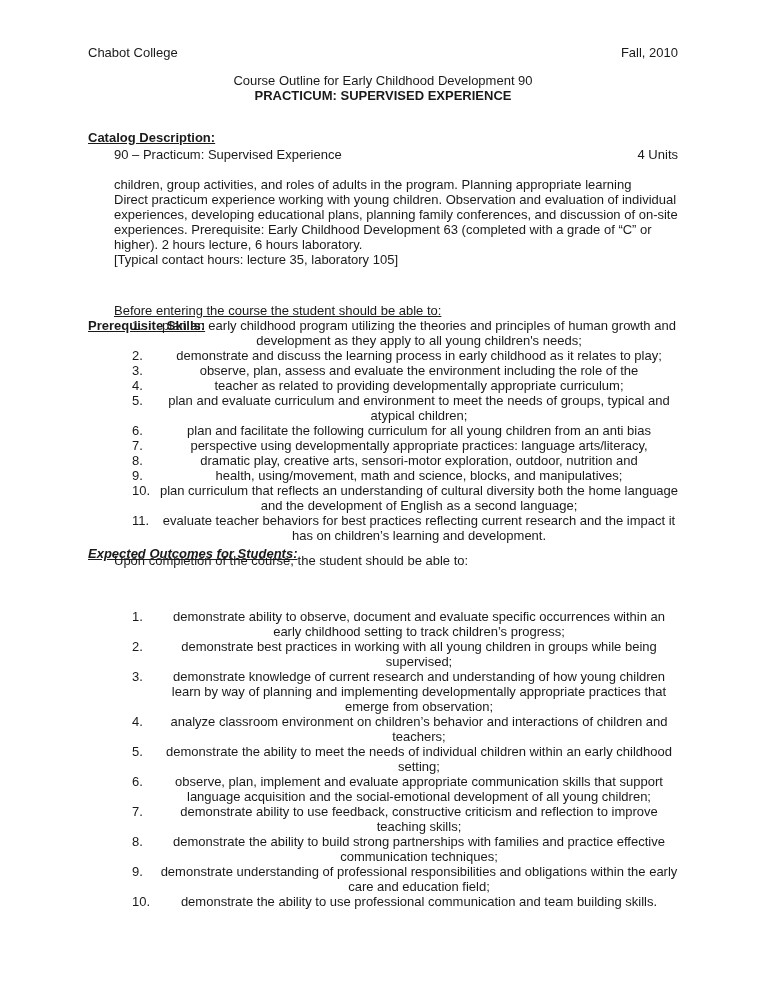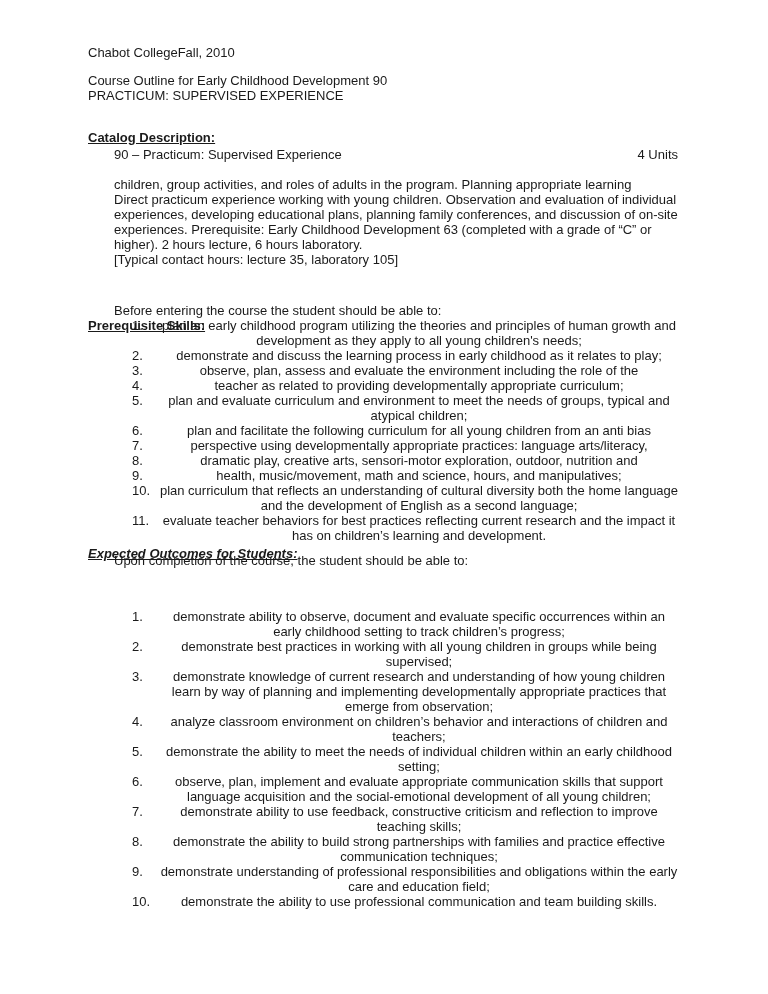--- a/index.html
+++ b/index.html
@@ -2,23 +2,23 @@
 <html><head>
 <meta charset="utf-8">
 <style>
   html, body { margin: 0; padding: 0; background: #ffffff; }
   body {
     width: 768px; height: 994px; position: relative; overflow: hidden;
     font-family: "Liberation Sans", sans-serif; font-size: 13px; color: #1a1a1a;
     line-height: 15px;
   }
   .page { position: absolute; left: 88px; top: 0; width: 590px; }
-  .header-row { position: absolute; top: 45px; left: 0; width: 590px; display: flex; }
-  .title-block { position: absolute; top: 73px; left: 0; width: 590px; }
-  .title-block .bold { font-weight: normal; }
+  .header-row { position: absolute; top: 45px; left: 0; width: 590px; display: flex; justify-content: space-between; }
+  .title-block { position: absolute; top: 73px; left: 0; width: 590px; text-align: center; }
+  .title-block .bold { font-weight: bold; }
   .section-heading { position: absolute; left: 0; font-weight: bold; text-decoration: underline; }
   .course-row { position: absolute; top: 147px; left: 26px; width: 564px; display: flex; justify-content: space-between; align-items: flex-end; }
   .para { position: absolute; left: 26px; width: 570px; }
   .intro { position: absolute; left: 26px; }
   ol.list { position: absolute; margin: 0; padding: 0; list-style: none; left: 26px; width: 566px; }
   ol.list li { display: flex; }
   ol.list li .num { width: 44px; flex: none; text-align: right; padding-right: 0; box-sizing: border-box; }
   ol.list li .num span { display: inline-block; width: 26px; text-align: left; }
   ol.list li .txt { flex: 1; text-align: center; }
 </style>
@@ -48,21 +48,21 @@
     <div>children, group activities, and roles of adults in the program.  Planning appropriate learning</div>
     <div>Direct practicum experience working with young children.  Observation and evaluation of individual</div>
     <div>experiences, developing educational plans, planning family conferences, and discussion of on-site</div>
     <div>experiences.  Prerequisite: Early Childhood Development 63 (completed with a grade of “C” or</div>
     <div>higher). 2 hours lecture, 6 hours laboratory.</div>
     <div>[Typical contact hours: lecture 35, laboratory 105]</div>
   </div>
 
   <div class="section-heading" style="top:276px;margin-top:42px;">Prerequisite Skills:</div>
 
-  <div class="intro" style="top:303px;">Before entering the course the student should be able to:</div>
+  <div class="intro" style="top:303px;text-decoration:underline;">Before entering the course the student should be able to:</div>
 
   <ol class="list" id="prereq-list" style="top:318px;">
       <li>
         <div class="num"><span>1.</span></div>
         <div class="txt">plan an early childhood program utilizing the theories and principles of human growth and development as they apply to all young children's needs;</div>
       </li>
       <li>
         <div class="num"><span>2.</span></div>
         <div class="txt">demonstrate and discuss the learning process in early childhood as it relates to play;</div>
       </li>
@@ -85,21 +85,21 @@
       <li>
         <div class="num"><span>7.</span></div>
         <div class="txt">perspective using developmentally appropriate practices: language arts/literacy,</div>
       </li>
       <li>
         <div class="num"><span>8.</span></div>
         <div class="txt">dramatic play, creative arts, sensori-motor exploration, outdoor,  nutrition and</div>
       </li>
       <li>
         <div class="num"><span>9.</span></div>
-        <div class="txt">health, music/movement, math and science, hours, and manipulatives;</div>
+        <div class="txt">health, using/movement, math and science, blocks, and manipulatives;</div>
       </li>
       <li>
         <div class="num"><span>10.</span></div>
         <div class="txt">plan curriculum that reflects an understanding of cultural diversity both the home language and the development of English as a second language;</div>
       </li>
       <li>
         <div class="num"><span>11.</span></div>
         <div class="txt">evaluate teacher behaviors for best practices reflecting current research and the impact it has on children’s learning and development.</div>
       </li>
     </ol>

